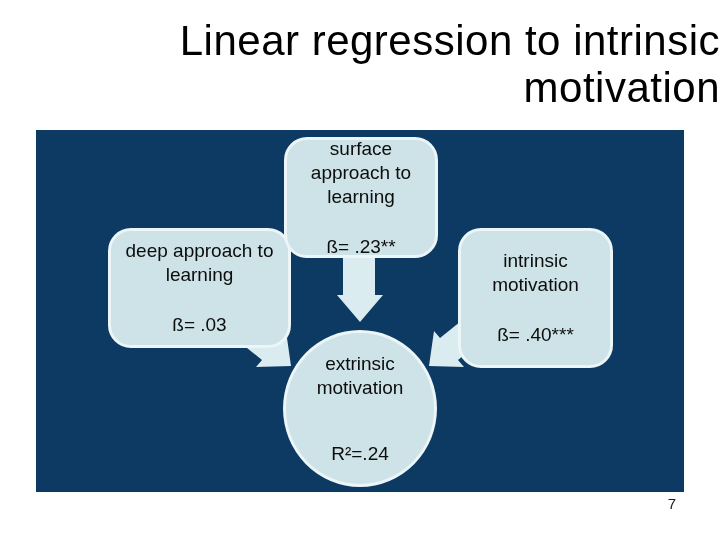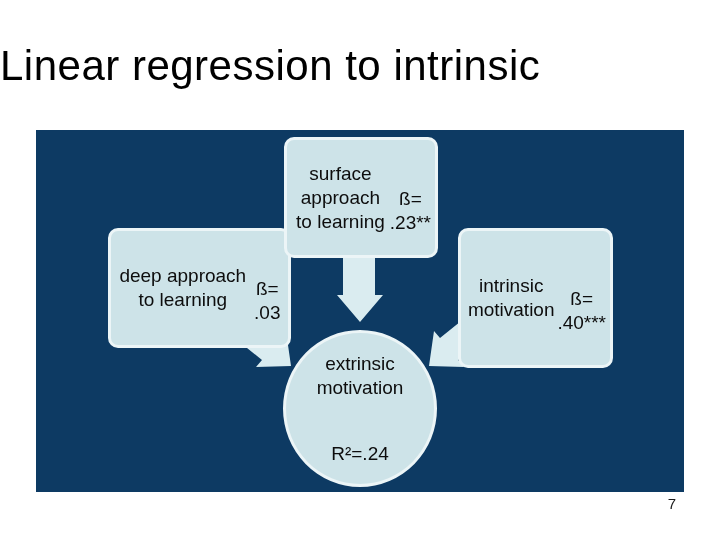--- a/index.html
+++ b/index.html
@@ -15,47 +15,46 @@
     position:relative;
     width:720px;height:540px;
     background:var(--slide-bg);
     overflow:hidden;
     font-family:"Liberation Sans", sans-serif;
     color:var(--text-color);
   }
   .title{
     position:absolute;
     top:17px;left:0;right:0;
-    text-align:left;
+    text-align:right;
     font-size:42px;
     line-height:47px;
     letter-spacing:0.5px;
     color:#000;
-    margin-top:25px;
   }
   .canvas{
     position:absolute;
     left:36px;top:130px;
     width:648px;height:362px;
     background:var(--navy);
   }
   .arrows{
     position:absolute;left:0;top:0;
     width:720px;height:540px;
     pointer-events:none;
   }
   .arrows polygon{fill:var(--arrow-fill);}
   .node{
     position:absolute;
     box-sizing:border-box;
     background:var(--node-fill);
     border:3px solid var(--node-border);
-    border-radius:10px;
+    border-radius:23px;
     display:flex;
-    flex-direction:row;
+    flex-direction:column;
     align-items:center;
     justify-content:center;
     text-align:center;
     font-size:19px;
     line-height:24px;
     padding:2px 4px;
   }
   .node-left{left:108px;top:228px;width:183px;height:120px;}
   .node-top{left:284px;top:137px;width:154px;height:121px;}
   .node-right{left:458px;top:228px;width:155px;height:140px;}
@@ -87,20 +86,21 @@
     color:#1a1a1a;
   }
 </style>
 </head>
 <body>
 
 <div class="slide">
 
   <div class="title">
     <div>Linear regression to intrinsic</div>
+    <div>motivation</div>
   </div>
 
   <div class="canvas"></div>
 
   <svg class="arrows" viewBox="0 0 720 540" xmlns="http://www.w3.org/2000/svg" aria-hidden="true">
     <polygon points="244,309 280,338 286,331 291,366 256,367 262,360 226,331"></polygon>
     <polygon points="343,250 375,250 375,295 383,295 360,322 337,295 343,295"></polygon>
     <polygon points="476,309 440,338 434,331 429,366 464,367 458,360 494,331"></polygon>
   </svg>
 

